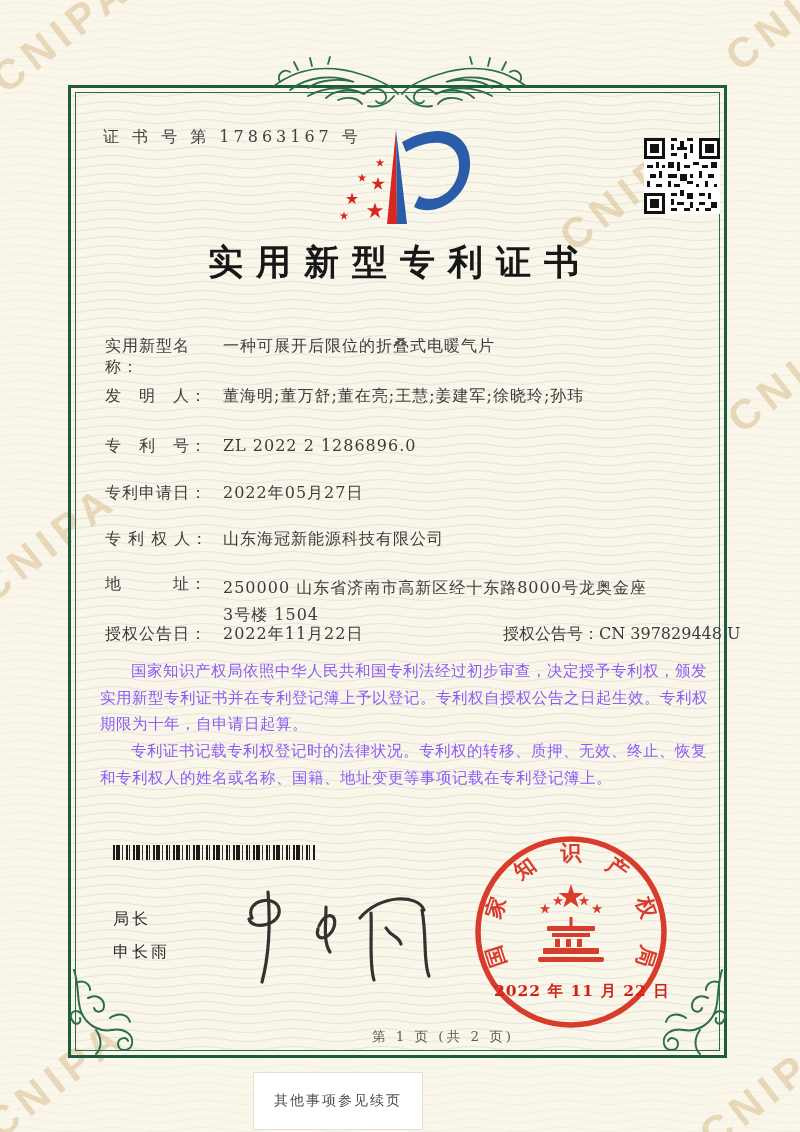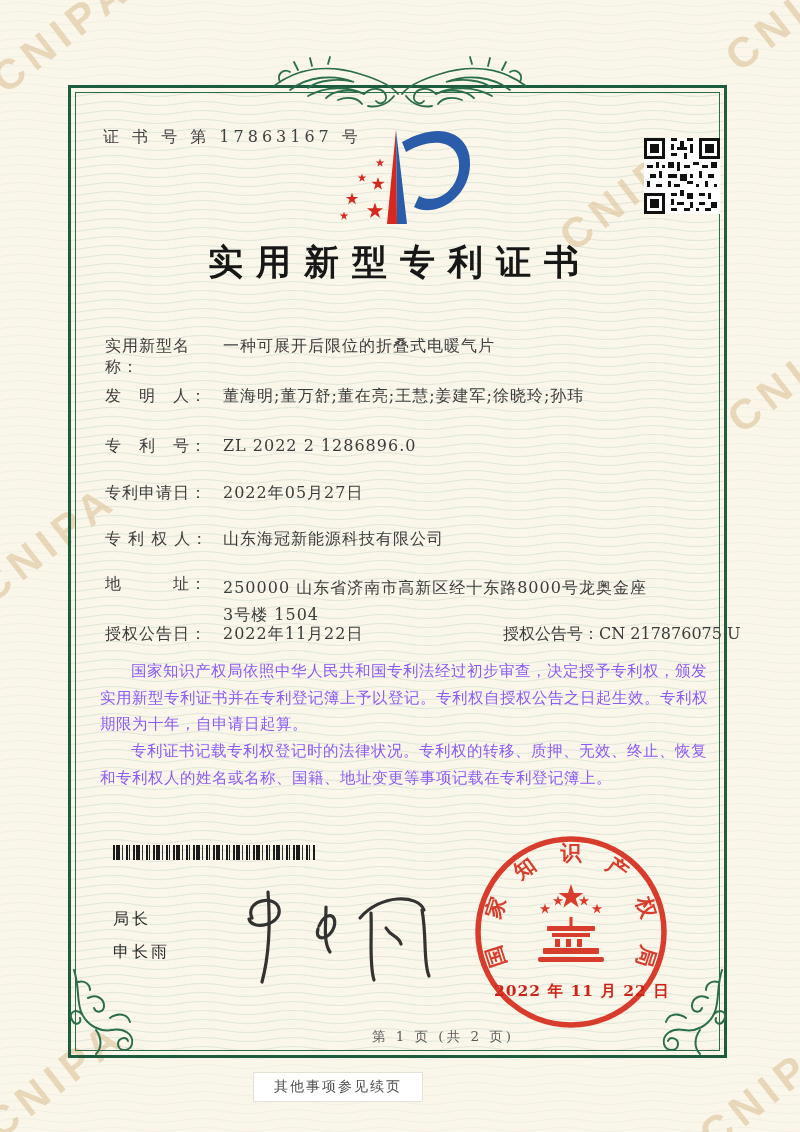--- a/index.html
+++ b/index.html
@@ -84,21 +84,21 @@
     font-weight:bold;z-index:6;white-space:nowrap;
   }
 
   .page-num{
     position:absolute;left:0;top:1028px;width:800px;text-align:center;
     font-size:13.5px;color:#5c5c5c;letter-spacing:3px;padding-left:43px;
   }
   .footer-note{
     position:absolute;left:50%;top:1072px;transform:translateX(-50%);
     background:#ffffff;border:1px solid #e3e0d5;
-    padding:5px 20px;font-size:14px;color:#4f4f4f;letter-spacing:2px;
+    padding:19px 20px;font-size:14px;color:#4f4f4f;letter-spacing:2px;
     z-index:5;white-space:nowrap;
   }
 </style>
 </head>
 <body>
 
 <div class="page">
 
   <svg class="waves" width="800" height="1132">
     <defs>
@@ -207,21 +207,21 @@
       <span class="field-label">专利申请日：</span><span class="field-value">2022年05月27日</span>
     </div>
     <div class="field-row" style="top:529px;">
       <span class="field-label">专 利 权 人：</span><span class="field-value">山东海冠新能源科技有限公司</span>
     </div>
     <div class="field-row addr" style="top:574px;">
       <span class="field-label">地　　　址：</span><span class="field-value">250000  山东省济南市高新区经十东路8000号龙奥金座3号楼 1504</span>
     </div>
     <div class="field-row" style="top:624px;width:612px;">
       <span><span class="field-label">授权公告日：</span><span class="field-value">2022年11月22日</span></span>
-      <span class="grant-no"><span>授权公告号：</span><span>CN 217876075 U</span></span>
+      <span class="grant-no"><span>授权公告号：</span><span>CN 397829448 U</span></span>
     </div>
 
     <div class="body-text">
       <p>国家知识产权局依照中华人民共和国专利法经过初步审查，决定授予专利权，颁发实用新型专利证书并在专利登记簿上予以登记。专利权自授权公告之日起生效。专利权期限为十年，自申请日起算。</p>
       <p>专利证书记载专利权登记时的法律状况。专利权的转移、质押、无效、终止、恢复和专利权人的姓名或名称、国籍、地址变更等事项记载在专利登记簿上。</p>
     </div>
 
     <div class="barcode"></div>
 
     <div class="signer">

